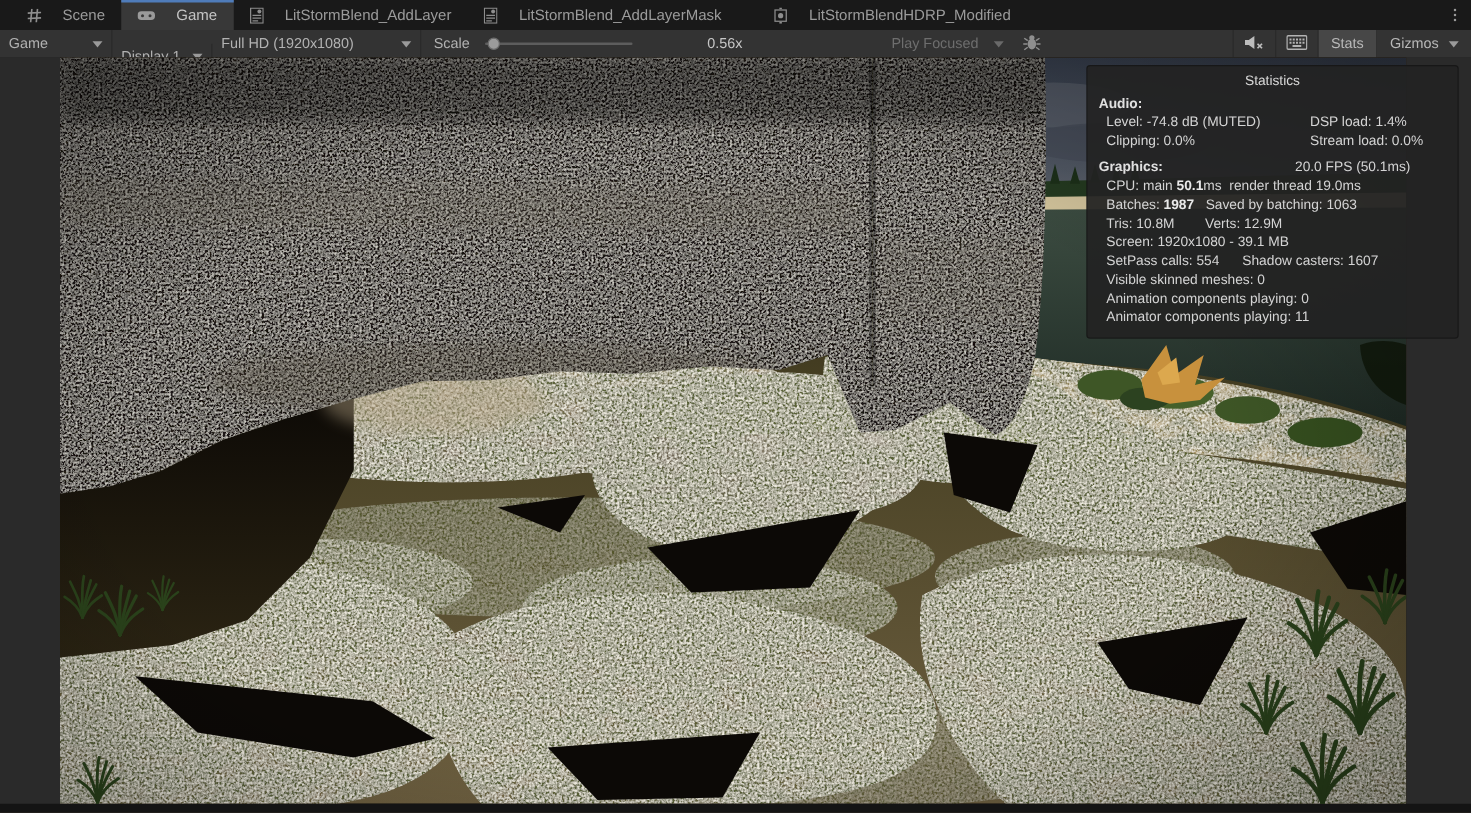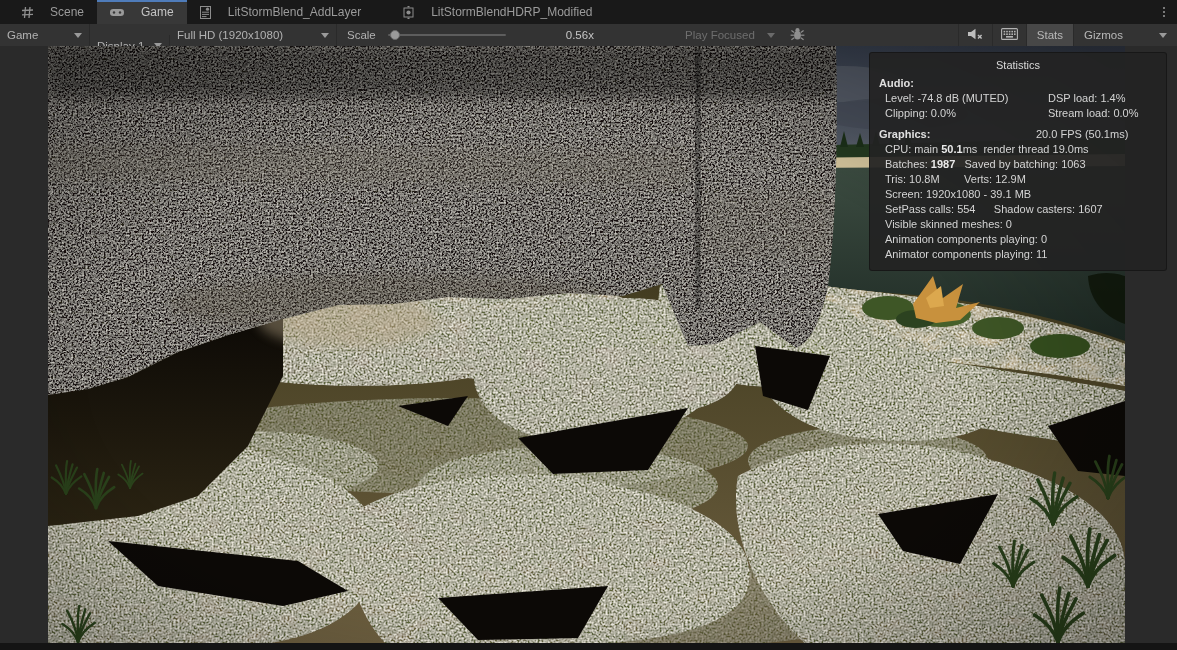--- a/index.html
+++ b/index.html
@@ -27,21 +27,21 @@
   .track{width:118px;height:2px;background:#5d5d5d;border-radius:1px;position:relative;}
   .knob{position:absolute;left:2px;top:-4px;width:10px;height:10px;border-radius:50%;background:#9b9b9b;border:1px solid #6b6b6b;box-sizing:border-box;}
   .scaleval{margin-left:26px;color:#c6c6c6;padding-left:34px;}
   .playgrp{margin-left:auto;display:flex;align-items:center;color:#6e6e6e;}
   .playgrp .ptext{padding:0 4px 0 8px;}
   .bugbtn{width:26px;height:100%;display:flex;align-items:center;justify-content:center;margin-left:10px;}
   .rightgrp{margin-left:147px;display:flex;align-items:stretch;height:100%;border-left:1px solid #2a2a2a;}
   .tbtn{display:flex;align-items:center;justify-content:center;padding:0 8px;border-right:1px solid #2a2a2a;}
   .tbtn.txt{padding:0 10px;color:#b8b8b8;}
   .tbtn.on{background:#474747;}
-  .tbtn.last{border-right:none;gap:28px;}
+  .tbtn.last{border-right:none;}
   
   .viewport{position:absolute;top:46px;left:0;width:1177px;height:604px;background:#2a2a2a;}
   .render{position:absolute;left:48px;top:0;width:1077px;height:597px;overflow:hidden;background:#241d12;}
   .bottomstrip{position:absolute;left:0;bottom:0;width:1177px;height:7px;background:#141414;}
   
   .stats-panel{position:absolute;left:869px;top:6px;width:298px;box-sizing:border-box;
                background:rgba(34,34,34,0.93);border:1px solid rgba(15,15,15,0.55);border-radius:3px;
                padding:5px 9px 8px 9px;color:#d4d4d4;font-size:11px;line-height:15px;}
   .sp-title{text-align:center;color:#d9d9d9;margin-bottom:3px;}
   .sp-head{font-weight:bold;color:#e0e0e0;}
@@ -82,20 +82,32 @@
     <span class="ticon">
       <svg width="11" height="13" viewBox="0 0 11 13">
           <rect x="0.5" y="0.5" width="10" height="12" fill="none" stroke="#8d8d8d"></rect>
         <circle cx="7.5" cy="3.2" r="1.6" fill="#8d8d8d"></circle>
         <line x1="2" y1="6.2" x2="9" y2="6.2" stroke="#8d8d8d"></line>
           <line x1="2" y1="8.4" x2="9" y2="8.4" stroke="#8d8d8d"></line>
         <line x1="2" y1="10.6" x2="6.5" y2="10.6" stroke="#8d8d8d"></line>
         </svg>
     </span>
     <span>LitStormBlend_AddLayer</span>
+  </div>
+  <div class="tab">
+    <span class="ticon">
+      <svg width="11" height="13" viewBox="0 0 11 13">
+          <rect x="0.5" y="0.5" width="10" height="12" fill="none" stroke="#8d8d8d"></rect>
+        <circle cx="7.5" cy="3.2" r="1.6" fill="#8d8d8d"></circle>
+        <line x1="2" y1="6.2" x2="9" y2="6.2" stroke="#8d8d8d"></line>
+          <line x1="2" y1="8.4" x2="9" y2="8.4" stroke="#8d8d8d"></line>
+        <line x1="2" y1="10.6" x2="6.5" y2="10.6" stroke="#8d8d8d"></line>
+        </svg>
+    </span>
+    <span>LitStormBlend_AddLayerMask</span>
   </div>
   <div class="tab gap">
     <span class="ticon">
       <svg width="11" height="13" viewBox="0 0 11 13">
           <rect x="1" y="2" width="9" height="9" fill="none" stroke="#8d8d8d"></rect>
         <circle cx="5.5" cy="6.5" r="2.1" fill="#8d8d8d"></circle>
         <rect x="4.5" y="0" width="2" height="1.4" fill="#8d8d8d"></rect>
           <rect x="4.5" y="11.6" width="2" height="1.4" fill="#8d8d8d"></rect>
         </svg>
     </span>

